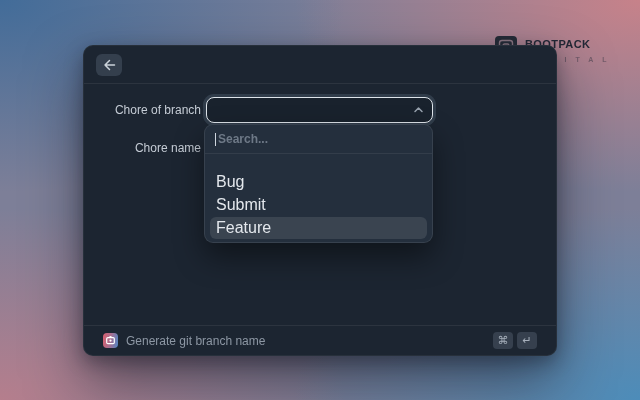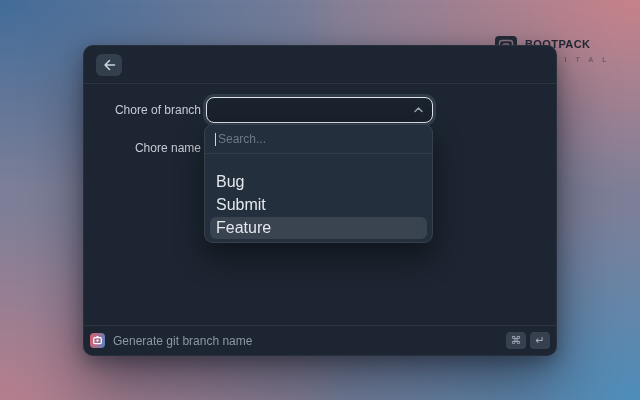--- a/index.html
+++ b/index.html
@@ -49,35 +49,35 @@
   .select .chev{position:absolute;right:8px;top:50%;transform:translateY(-50%);display:block;}
 
   
   .dropdown{
     position:absolute;left:120px;top:78px;width:229px;height:119px;border-radius:9px;
     background:#242f3d;border:1px solid rgba(255,255,255,.09);
     box-shadow:0 14px 30px rgba(0,0,0,.45);overflow:hidden;
   }
   .dd-search{height:28px;display:flex;align-items:center;padding:0 10px;}
   .dd-caret{width:1px;height:13px;background:#cfd6de;margin-right:2px;}
-  .dd-placeholder{font-size:12px;color:#6e7987;}
+  .dd-placeholder{font-size:12px;color:#6e7987;font-weight:bold;}
   .dd-divider{height:1px;background:rgba(255,255,255,.07);}
   .dd-spacer{height:17px;}
   .dd-list{padding:0 5px 5px 5px;}
   .dd-item{
     height:22px;line-height:22px;padding:0 6px;margin-bottom:1px;border-radius:6px;
     font-size:16px;color:#e4e8ed;cursor:pointer;
   }
   .dd-item.highlighted{background:rgba(255,255,255,.10);}
 
   
   .win-footer{
     position:absolute;left:0;right:0;bottom:0;height:30px;
     border-top:1px solid rgba(255,255,255,.07);
-    display:flex;align-items:center;padding:0 6px;justify-content:space-between;
+    display:flex;align-items:center;padding:0 19px;justify-content:space-between;
   }
   .cmd-icon{
     width:15px;height:15px;border-radius:4px;flex:0 0 auto;
     background:linear-gradient(100deg,#d95f6d 0%,#a96f90 48%,#4f86c6 100%);
     display:flex;align-items:center;justify-content:center;
   }
   .cmd-name{margin-left:8px;font-size:12px;color:#8d97a4;}
   .footer-spring{flex:1;}
   .submit-form{display:flex;align-items:center;cursor:pointer;}
   .action-label{font-size:12px;font-weight:600;color:#dde2e8;margin-right:9px;}

